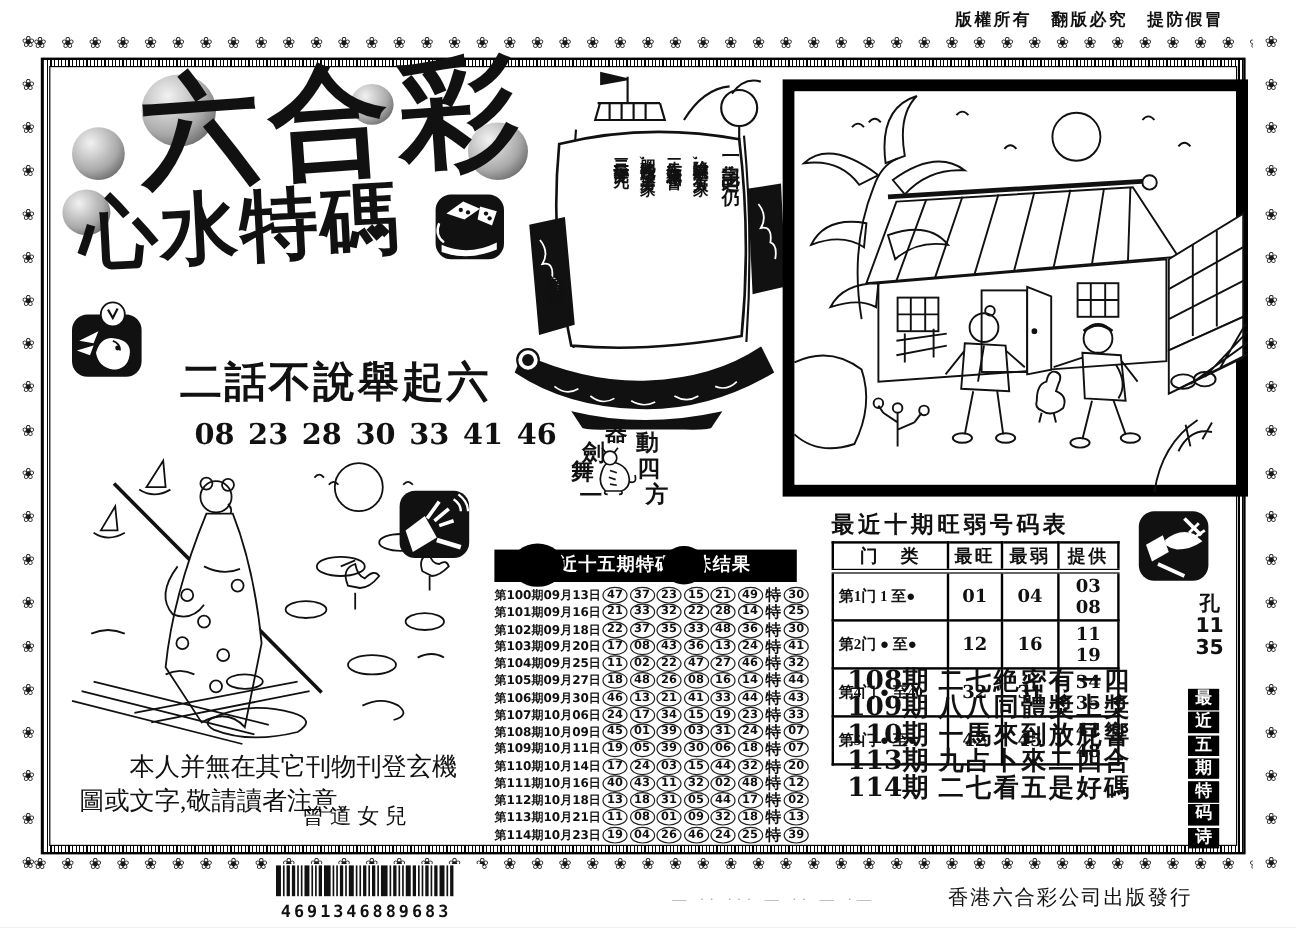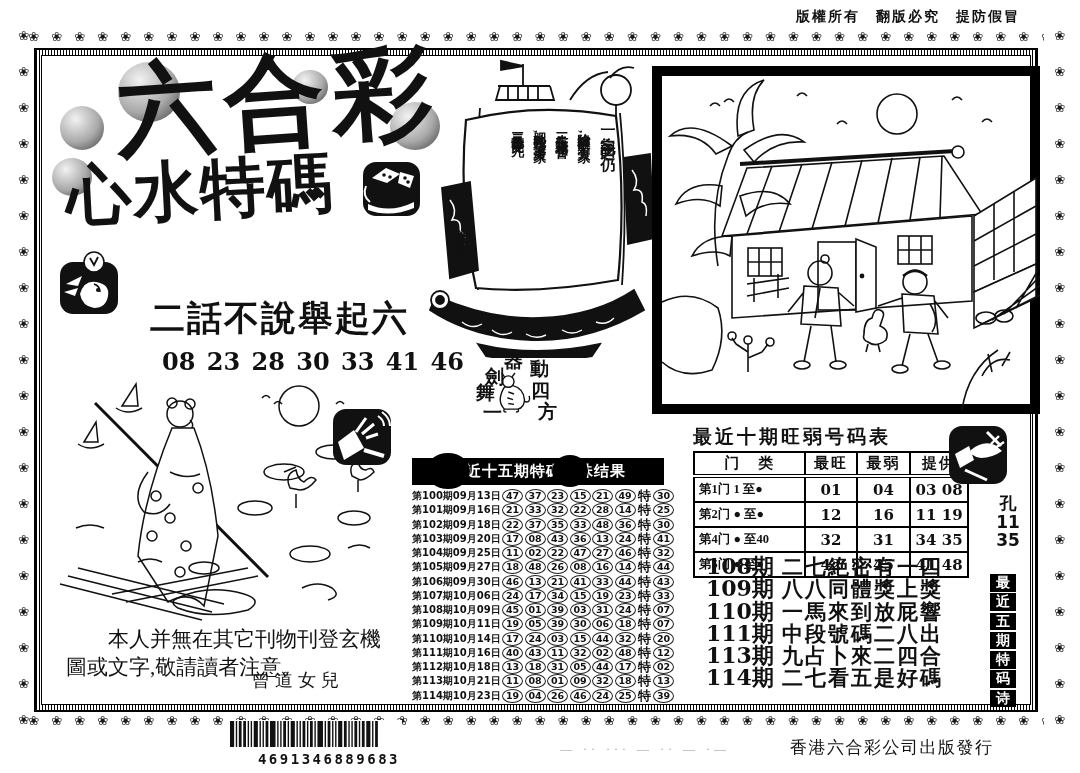--- a/index.html
+++ b/index.html
@@ -50,41 +50,41 @@
                   font-weight:bold;text-align:center;line-height:27px;letter-spacing:1px;}
   .blob{position:absolute;background:#000;border-radius:50%;}
   .rrow{display:flex;align-items:center;height:14.25px;}
   .rperiod{width:90px;flex:none;font-family:"DejaVu Sans",sans-serif;font-size:10px;font-weight:bold;}
   .rnum{flex:none;width:19px;height:12px;line-height:12px;margin-right:1.5px;border:1.2px solid #222;
         border-radius:50%;font-family:"DejaVu Sans",sans-serif;font-size:9.5px;font-weight:bold;text-align:center;}
   .rtelabel{flex:none;font-size:13px;font-weight:bold;margin:0 2px 0 1px;}
   
   .hotcold{position:absolute;left:693px;top:424px;width:256px;z-index:3;}
   .hc-title{font-size:19px;font-weight:bold;letter-spacing:3px;text-align:left;margin-bottom:1px;}
-  .hotcold table{border-collapse:collapse;border:2.5px solid #000;width:276px;}
+  .hotcold table{border-collapse:collapse;border:2.5px solid #000;width:240px;}
   .hotcold th{border:2px solid #000;border-bottom:4px double #000;font-size:15px;padding:1px 2px;letter-spacing:2px;}
   .hotcold td{border:2px solid #000;text-align:center;font-size:15px;font-weight:bold;height:21px;
               font-family:"DejaVu Serif",serif;}
   .hotcold td.gate{font-size:12.5px;text-align:left;padding-left:4px;
                    font-family:"Liberation Serif",serif;letter-spacing:0;}
   
   .poems{position:absolute;left:686px;top:552px;width:305px;z-index:3;margin-left:20px;}
   .poemline{display:flex;align-items:baseline;height:22.3px;}
   .pperiod{width:76px;flex:none;font-family:"DejaVu Serif",serif;font-size:22px;font-weight:bold;}
   .ptext{font-size:21px;font-weight:bold;letter-spacing:2px;}
   
   .side-mark{position:absolute;left:986px;top:494px;width:44px;text-align:center;z-index:3;
              font-family:"DejaVu Sans",sans-serif;font-size:17px;font-weight:bold;line-height:1.1;}
   .vtitle{position:absolute;left:990px;top:574px;z-index:3;}
   .vbox{width:26px;height:17.5px;background:#000;color:#fff;font-size:14px;font-weight:bold;
         text-align:center;line-height:17.5px;margin-bottom:1.8px;letter-spacing:0;}
   
   .barcode{position:absolute;left:228px;top:720px;width:170px;z-index:4;background:#fff;padding:1px 2px;}
   .barcode-num{font-family:"DejaVu Sans Mono",monospace;font-size:14px;font-weight:bold;
-               letter-spacing:2.5px;margin-left:4px;text-align:right;}
+               letter-spacing:2.5px;margin-left:4px;}
   .faded{position:absolute;left:560px;top:742px;color:#aaa;font-size:12px;letter-spacing:4px;z-index:3;}
   .publisher{position:absolute;left:788px;top:736px;font-size:17px;letter-spacing:1.5px;z-index:4;
              background:#fff;padding:0 2px;}
 </style>
 </head>
 <body>
 
 <div class="page">
 
   <div class="glyphstrip" style="left:28px;top:28px;width:1016px;height:18px;">❀ ❀ ❀ ❀ ❀ ❀ ❀ ❀ ❀ ❀ ❀ ❀ ❀ ❀ ❀ ❀ ❀ ❀ ❀ ❀ ❀ ❀ ❀ ❀ ❀ ❀ ❀ ❀ ❀ ❀ ❀ ❀ ❀ ❀ ❀ ❀ ❀ ❀ ❀ ❀ ❀ ❀ ❀ ❀ ❀ ❀ ❀ ❀ ❀ ❀ ❀ ❀ ❀ ❀ ❀ ❀ ❀ ❀ ❀ ❀ ❀ ❀ ❀ ❀ ❀ ❀ ❀ ❀ ❀ ❀ </div>
@@ -535,24 +535,20 @@
       </div>
       <div class="poemline">
         <span class="pperiod">109期</span>
         <span class="ptext">八八同體獎上獎</span>
       </div>
       <div class="poemline">
         <span class="pperiod">110期</span>
         <span class="ptext">一馬來到放屁響</span>
       </div>
       <div class="poemline">
-        <span class="pperiod">111期</span>
-        <span class="ptext">中段號碼二八出</span>
-      </div>
-      <div class="poemline">
         <span class="pperiod">113期</span>
         <span class="ptext">九占卜來二四合</span>
       </div>
       <div class="poemline">
         <span class="pperiod">114期</span>
         <span class="ptext">二七看五是好碼</span>
       </div>
     </div>
 
   <div class="icon" style="left:947px;top:424px;">

